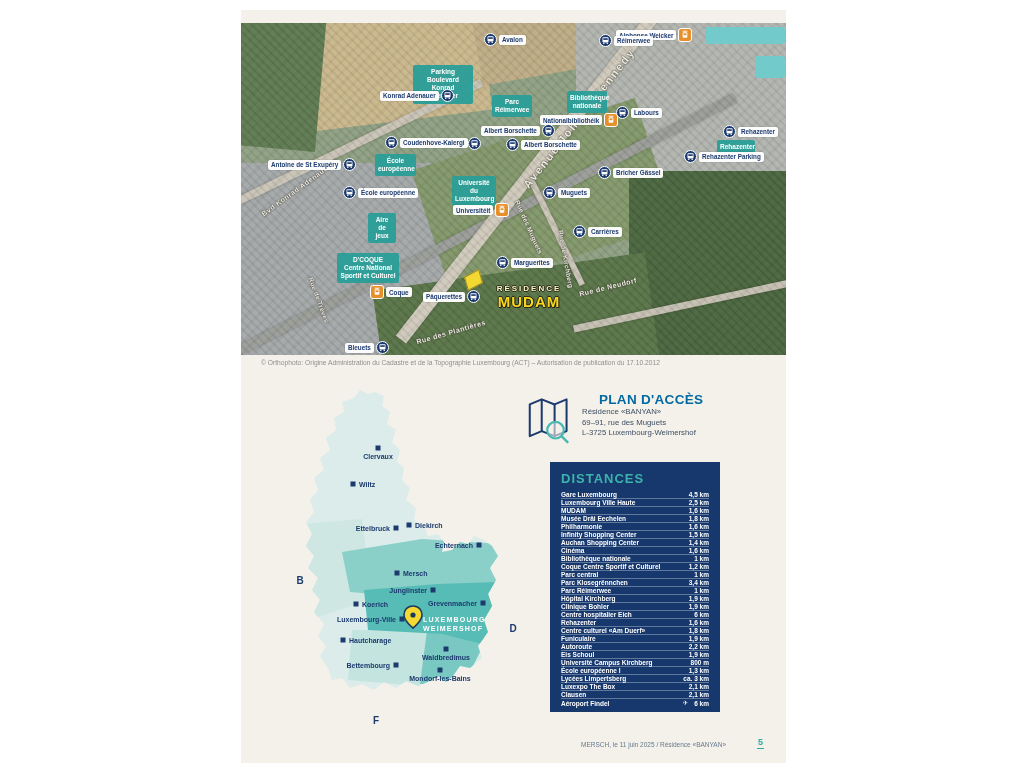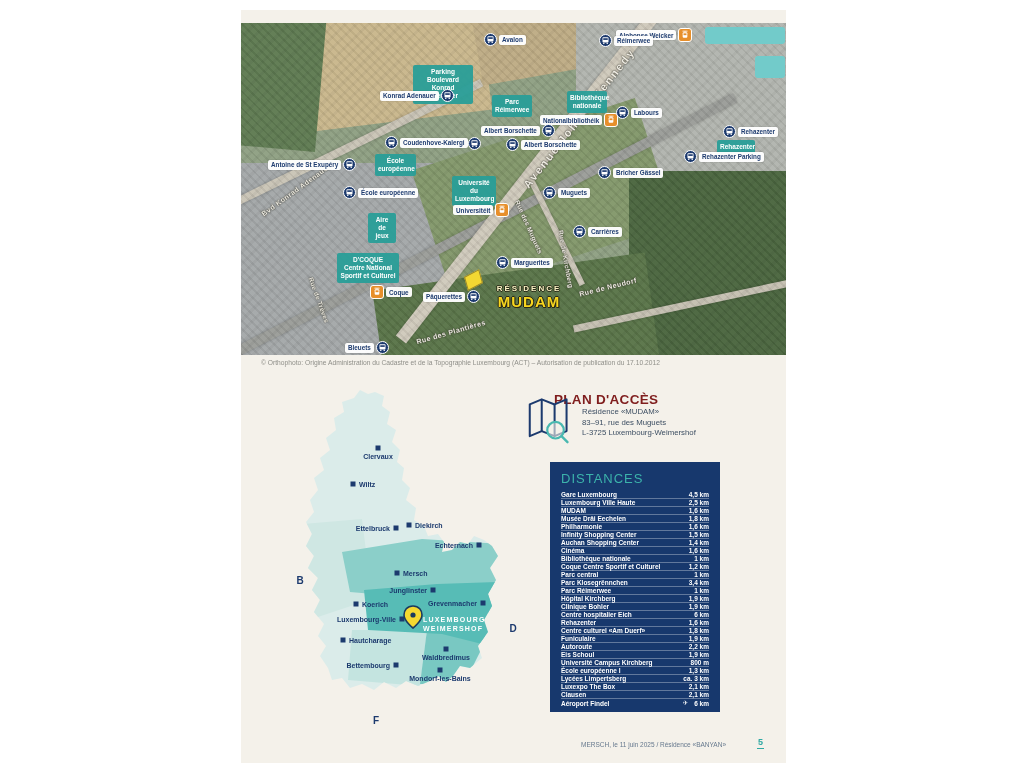--- a/index.html
+++ b/index.html
@@ -54,28 +54,28 @@
   
   #country{position:absolute;left:48px;top:374px;width:236px;height:345px;}
   .citysq{fill:#1c3a6e;}
   .citytxt{font-size:7px;font-weight:bold;fill:#1c3a6e;}
   .neightxt{font-size:10px;font-weight:bold;fill:#1c3a6e;}
   .hltxt{font-size:7px;font-weight:bold;fill:#ffffff;letter-spacing:1.2px;}
 
   
   #access{position:absolute;left:286px;top:382px;width:255px;}
   #access .icon{position:absolute;left:0;top:3px;}
-  #access .atitle{margin-left:27px;font-size:13.5px;font-weight:bold;color:#7f1d1d;letter-spacing:.3px;}
+  #access .atitle{margin-left:72px;font-size:13.5px;font-weight:bold;color:#0369a1;letter-spacing:.3px;}
   #access .aline{margin-left:55px;font-size:7.8px;color:#3d4f63;line-height:10.5px;}
   #access .aline:first-of-type{margin-top:4px;}
 
   
   #distances{position:absolute;left:309px;top:452px;width:170px;height:250px;
              background:#17386d;padding:9px 11px 6px;}
-  #distances .dtitle{font-size:13px;font-weight:normal;color:#3cb3ab;letter-spacing:1px;margin-bottom:5px;}
+  #distances .dtitle{font-size:13px;font-weight:bold;color:#3cb3ab;letter-spacing:1px;margin-bottom:5px;}
   .drow{display:flex;justify-content:space-between;align-items:center;
         border-bottom:1px solid rgba(255,255,255,.32);padding:.5px 0;height:8px;}
   .drow:last-child{border-bottom:none;}
   .dlabel,.dval{font-size:6.5px;font-weight:bold;color:#fff;white-space:nowrap;}
   .dval{display:flex;align-items:center;}
   .plane{font-family:"DejaVu Sans",sans-serif;font-size:6.5px;color:#fff;margin-right:6px;}
 
   
   .f-text{position:absolute;left:340px;top:731px;font-size:6.5px;color:#66798e;}
   .f-num{position:absolute;left:516px;top:727px;font-size:9px;font-weight:bold;color:#2fa9a4;
@@ -494,22 +494,22 @@
   <div id="access">
     <span class="icon">
       <svg width="46" height="52" viewBox="0 0 50 54" xmlns="http://www.w3.org/2000/svg">
         <path d="M3,9 L16,3.5 L30,9 L43,3.5 L43,38 L30,43.5 L16,38 L3,43.5 Z" fill="none" stroke="#1c3a6e" stroke-width="2.2" stroke-linejoin="round"></path>
         <path d="M16,3.5 V38 M30,9 V43.5" fill="none" stroke="#1c3a6e" stroke-width="2.2"></path>
         <circle cx="31" cy="37" r="9" fill="rgba(244,241,234,.6)" stroke="#49b8b0" stroke-width="2.4"></circle>
         <path d="M37.5,43.5 L44,50" stroke="#49b8b0" stroke-width="2.6" stroke-linecap="round"></path>
       </svg>
     </span>
     <div class="atitle">PLAN D'ACCÈS</div>
-    <div class="aline">Résidence «MUDAM»</div>
-    <div class="aline">83–91, rue des Muguets</div>
+    <div class="aline">Résidence «BANYAN»</div>
+    <div class="aline">69–91, rue des Muguets</div>
     <div class="aline">L-3725 Luxembourg-Weimershof</div>
   </div>
 
   <div id="distances">
     <div class="dtitle">DISTANCES</div>
     <div id="drows">
         <div class="drow">
           <span class="dlabel">Gare Luxembourg</span>
           <span class="dval">
             <span>4,5 km</span>

